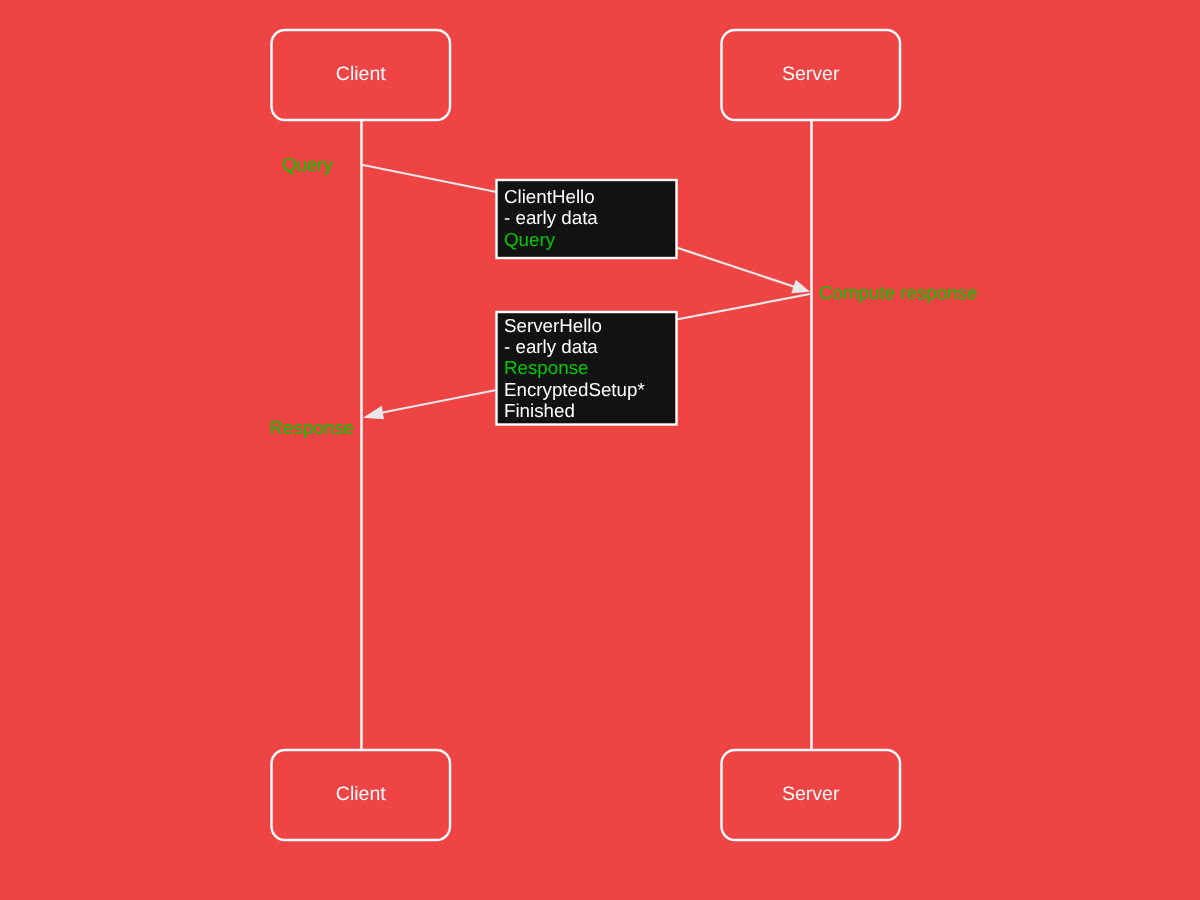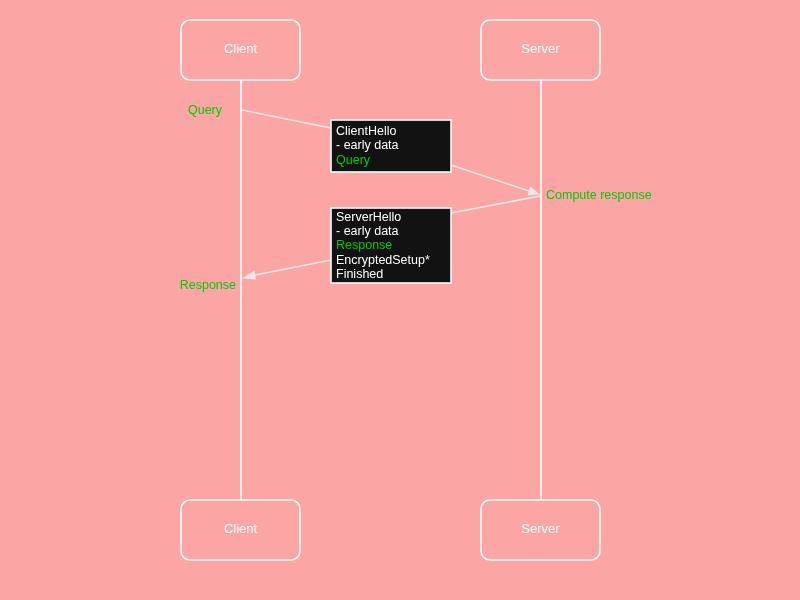--- a/index.html
+++ b/index.html
@@ -4,21 +4,21 @@
 <style>
   html, body {
     margin: 0;
     padding: 0;
     background: #121212;
   }
   #canvas {
     position: relative;
     width: 800px;
     height: 600px;
-    background: #fca5a5;
+    background: #ef4444;
     overflow: hidden;
     font-family: "Liberation Sans", sans-serif;
   }
   #diagram-svg {
     position: absolute;
     left: 0;
     top: 0;
     width: 800px;
     height: 600px;
   }

